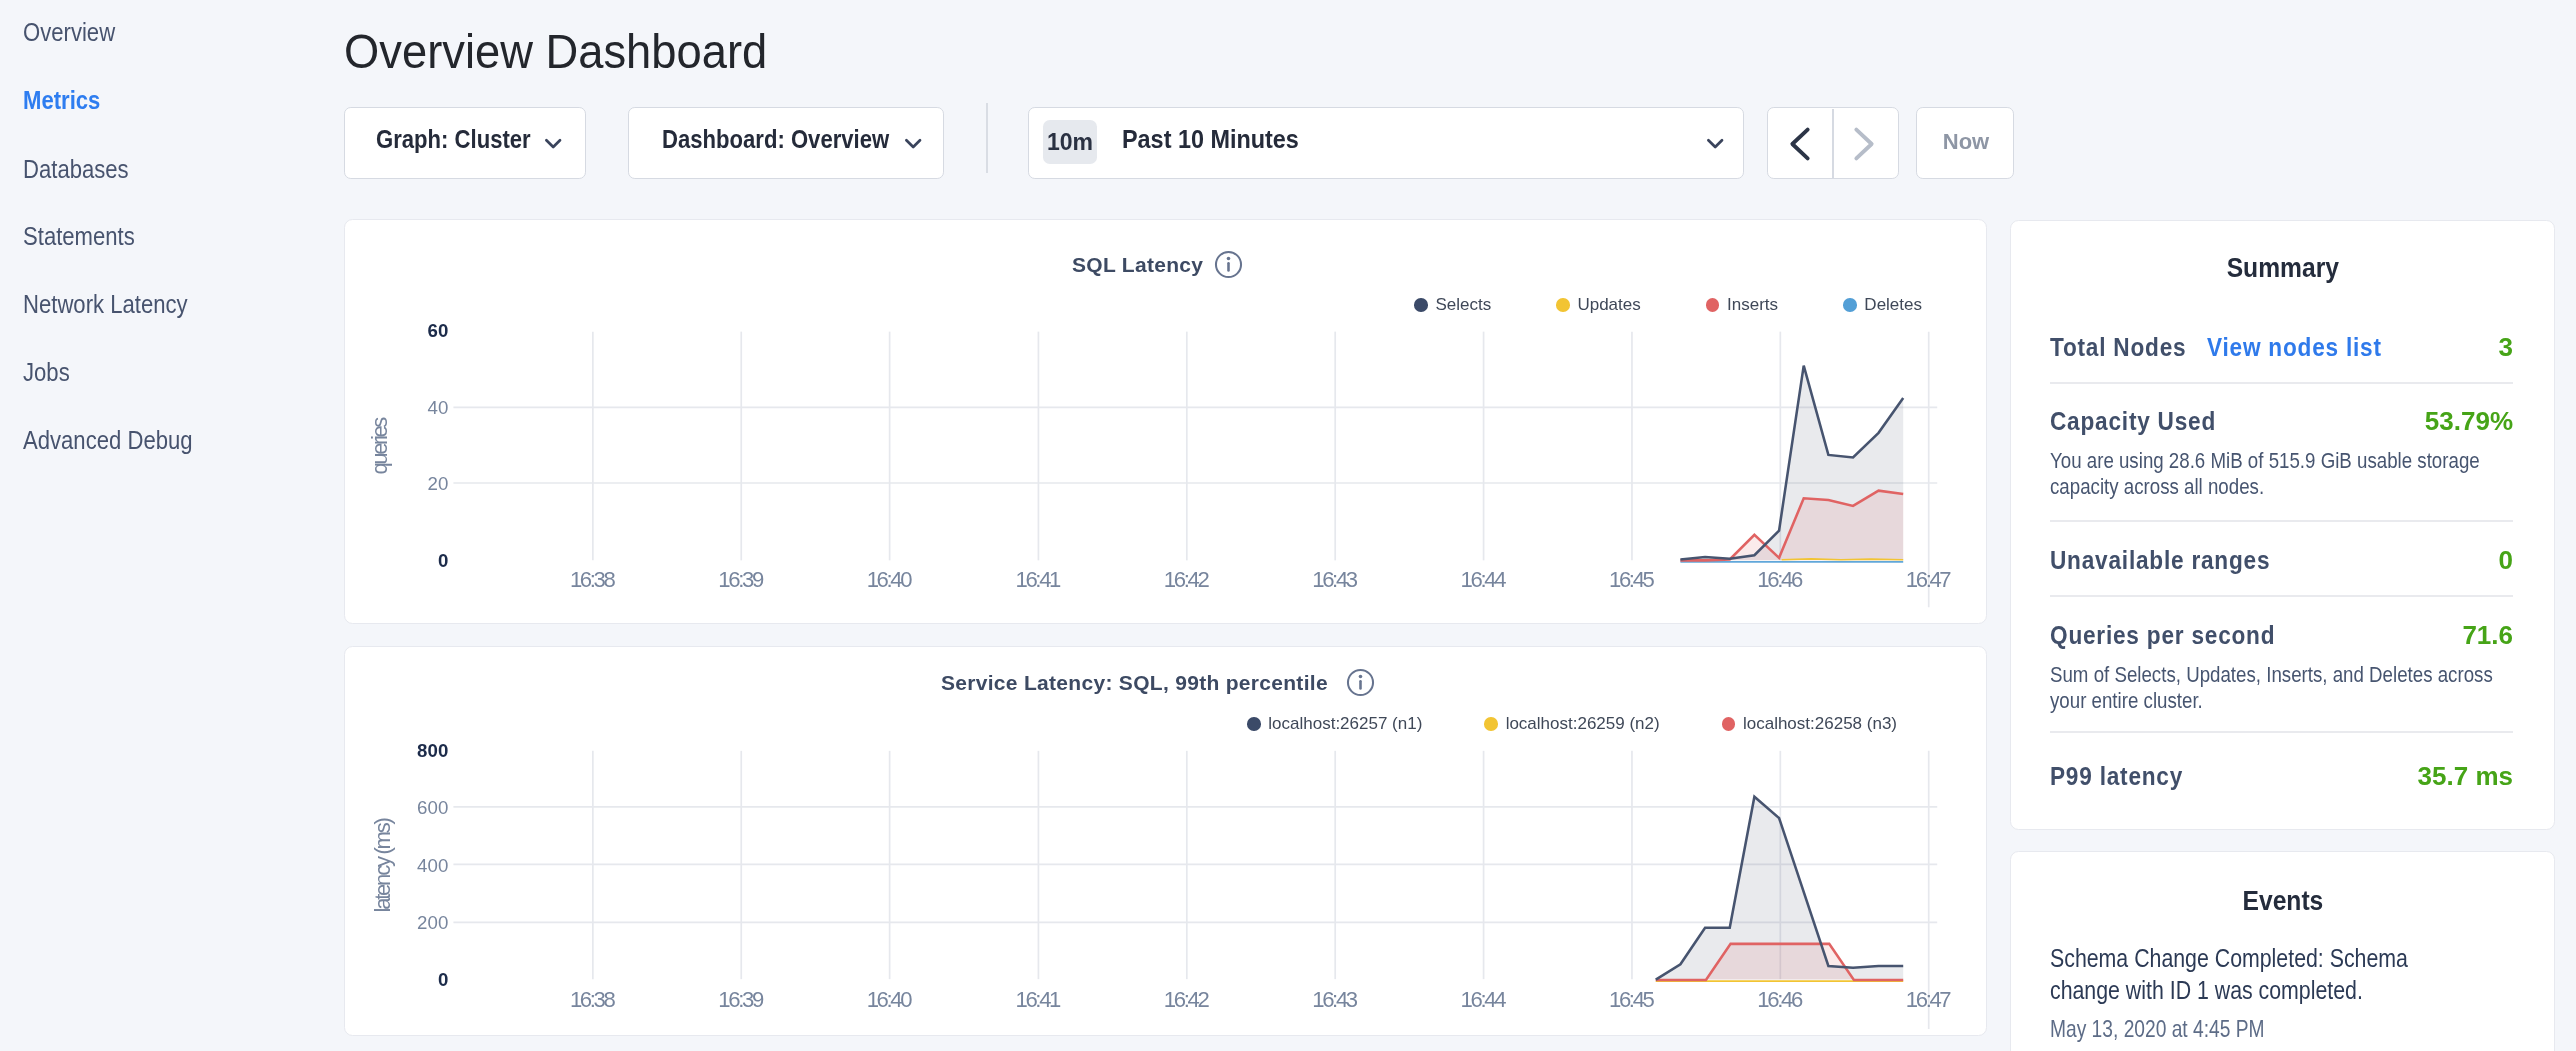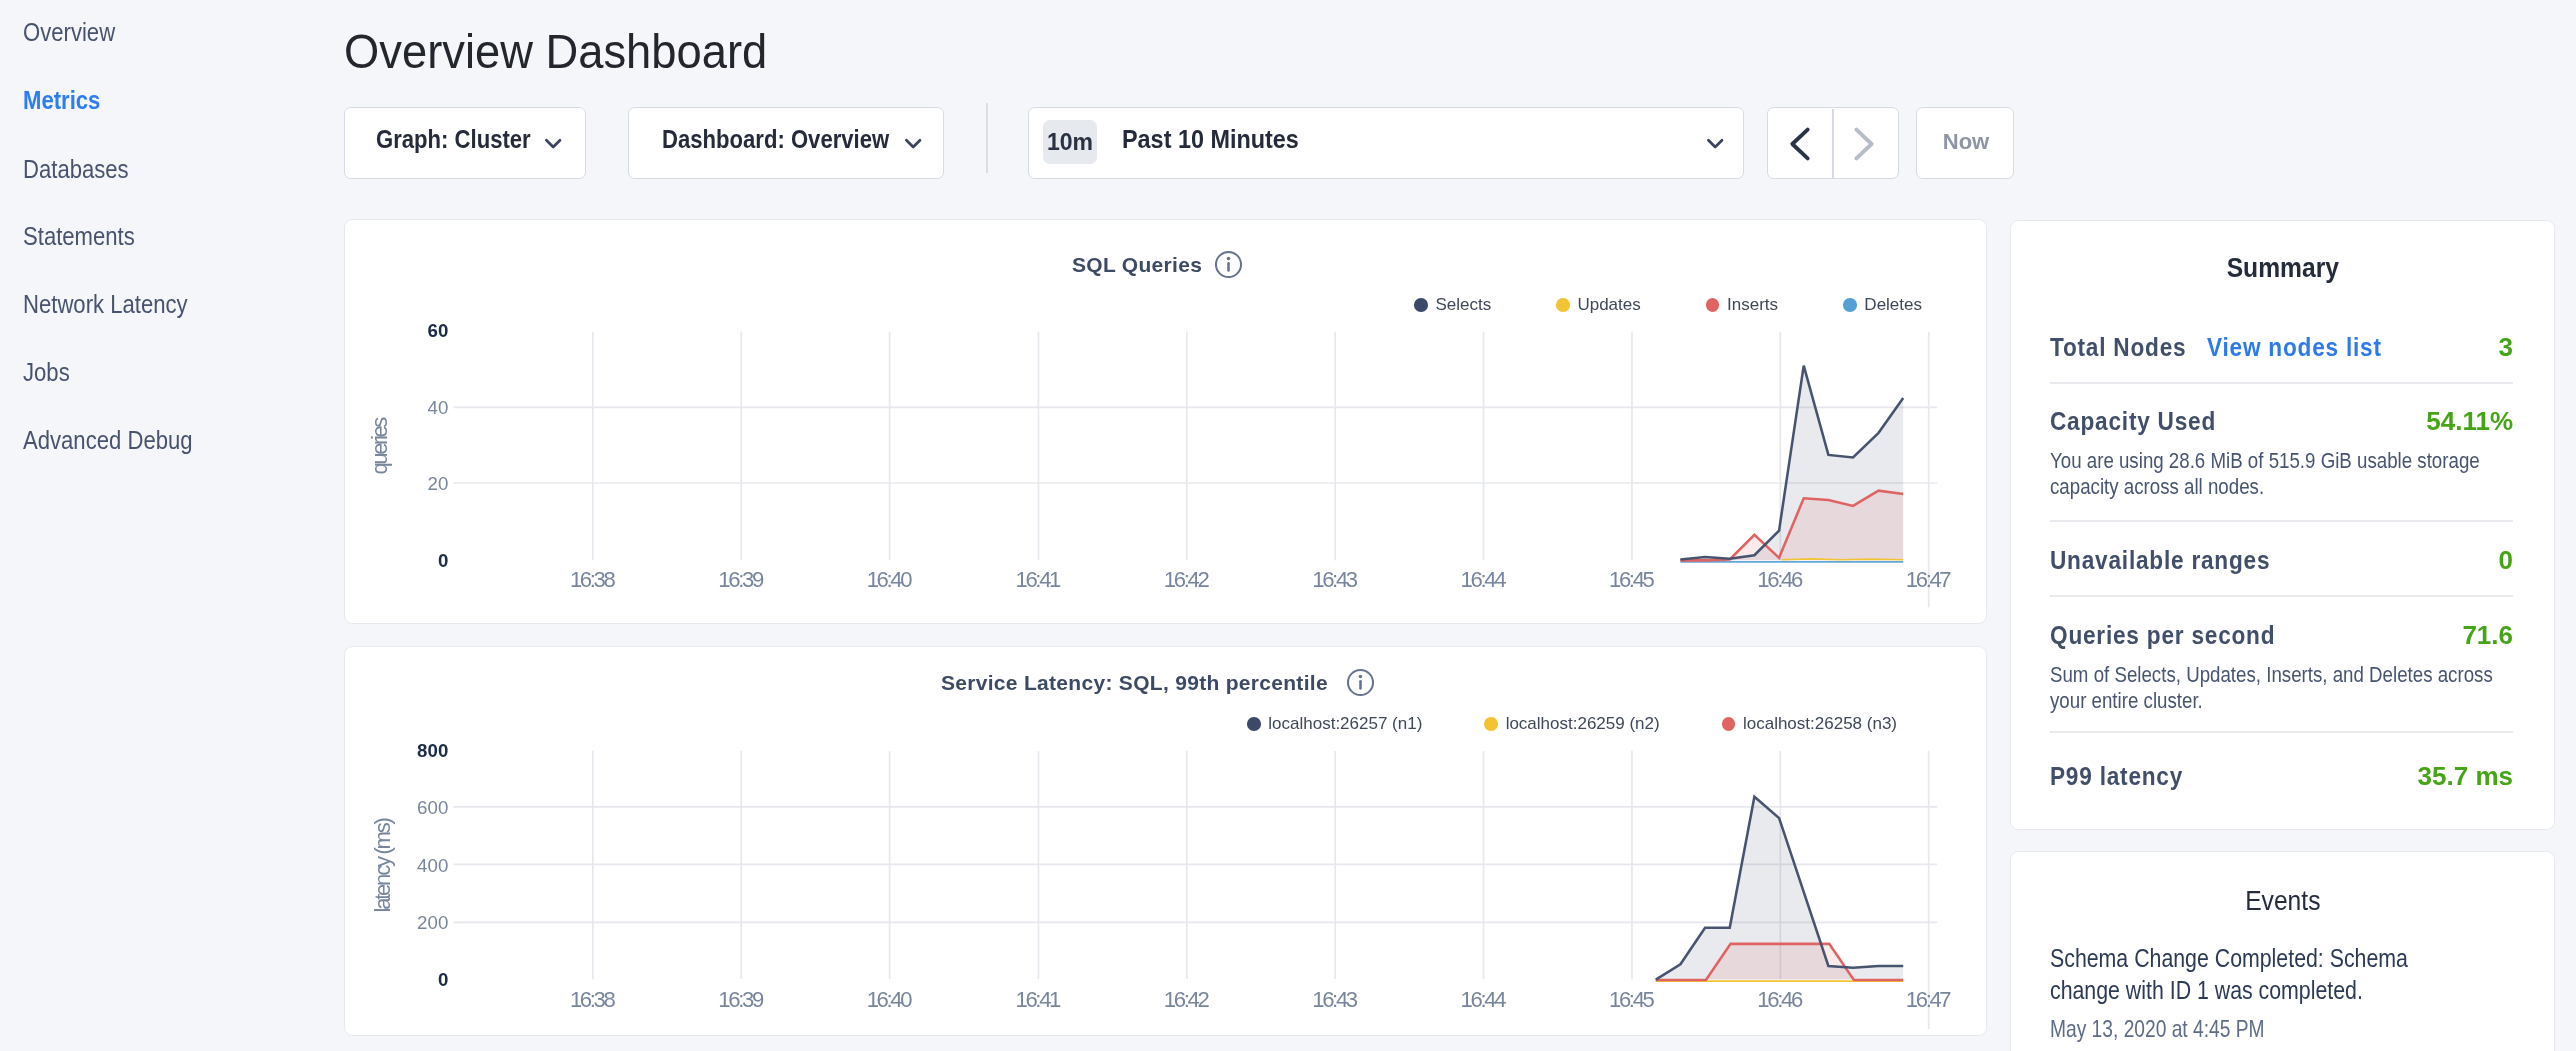--- a/index.html
+++ b/index.html
@@ -61,21 +61,21 @@
 <svg class="abs" style="left:1847px; top:126px;" width="34" height="36" viewBox="0 0 40 42">
     <polyline points="11,4 29,21 11,38" fill="none" stroke="#b6bdc9" stroke-width="4.6" stroke-linecap="round" stroke-linejoin="round"></polyline>
   </svg>
 
 <div class="btn" style="left:1916px; top:107px; width:98px; height:72px;"></div>
 <div class="abs" style="left:1916px; top:129px; width:100px; text-align:center; font-size:22px; font-weight:bold; color:#8e96a5;">Now</div>
 
 <div class="card" style="left:344px; top:219px; width:1643px; height:405px;"></div>
 <div class="card" style="left:344px; top:646px; width:1643px; height:390px;"></div>
 
-<div class="ctitle" style="left:1072px; top:253px;">SQL Queries</div>
+<div class="ctitle" style="left:1072px; top:253px;">SQL Latency</div>
 <svg class="abs" style="left:1214px; top:250px;" width="29" height="29" viewBox="0 0 34 34">
   <circle cx="17" cy="17" r="14.7" fill="none" stroke="#67748f" stroke-width="2.4"></circle>
   <circle cx="17" cy="10" r="2.1" fill="#67748f"></circle>
   <rect x="15.5" y="14" width="3" height="11.5" rx="1.5" fill="#67748f"></rect>
 </svg>
 
 <div class="ctitle" style="left:941px; top:671px;">Service Latency: SQL, 99th percentile</div>
 <svg class="abs" style="left:1346px; top:668px;" width="29" height="29" viewBox="0 0 34 34">
   <circle cx="17" cy="17" r="14.7" fill="none" stroke="#67748f" stroke-width="2.4"></circle>
   <circle cx="17" cy="10" r="2.1" fill="#67748f"></circle>
@@ -182,21 +182,21 @@
 
 <div class="abs" style="left:2050px; top:332px; width:463px; font-size:26px;">
   <span class="rowlabel">Total Nodes</span>
   <span style="color:#2f7aeb; font-weight:bold; letter-spacing:0.9px; display:inline-block; transform:scaleX(0.87); transform-origin:left center; margin-left:-6.8px;">View nodes list</span>
   <span class="green" style="float:right;">3</span>
 </div>
 <div class="abs" style="left:2050px; top:382px; width:463px; height:1.7px; background:#e9eaee;"></div>
 
 <div class="abs" style="left:2050px; top:406px; width:463px; font-size:26px;">
   <span class="rowlabel">Capacity Used</span>
-  <span class="green" style="float:right;">54.11%</span>
+  <span class="green" style="float:right;">53.79%</span>
 </div>
 <div class="abs desc" style="left:2050px; top:448px;">You are using 28.6 MiB of 515.9 GiB usable storage<br>capacity across all nodes.</div>
 <div class="abs" style="left:2050px; top:520px; width:463px; height:1.7px; background:#e9eaee;"></div>
 
 <div class="abs" style="left:2050px; top:545px; width:463px; font-size:26px;">
   <span class="rowlabel">Unavailable ranges</span>
   <span class="green" style="float:right;">0</span>
 </div>
 <div class="abs" style="left:2050px; top:595px; width:463px; height:1.7px; background:#e9eaee;"></div>
 
@@ -206,16 +206,16 @@
 </div>
 <div class="abs desc" style="left:2050px; top:662px;">Sum of Selects, Updates, Inserts, and Deletes across<br>your entire cluster.</div>
 <div class="abs" style="left:2050px; top:731px; width:463px; height:1.7px; background:#e9eaee;"></div>
 
 <div class="abs" style="left:2050px; top:761px; width:463px; font-size:26px;">
   <span class="rowlabel">P99 latency</span>
   <span class="green" style="float:right;">35.7 ms</span>
 </div>
 
 <div class="card" style="left:2010px; top:851px; width:545px; height:221px;"></div>
-<div class="abs" style="left:2010px; top:885px; width:545px; text-align:center; font-size:28px; font-weight:normal; color:#242c3c;"><span style="display:inline-block; transform:scaleX(0.88);">Events</span></div>
+<div class="abs" style="left:2010px; top:885px; width:545px; text-align:center; font-size:28px; font-weight:bold; color:#242c3c;"><span style="display:inline-block; transform:scaleX(0.88);">Events</span></div>
 <div class="abs" style="left:2050px; top:942px; font-size:26px; color:#2c3a55; line-height:32px; white-space:nowrap; transform:scaleX(0.82); transform-origin:left top;">Schema Change Completed: Schema<br>change with ID 1 was completed.</div>
 <div class="abs" style="left:2050px; top:1015px; font-size:24px; color:#5d6c87; white-space:nowrap; transform:scaleX(0.8); transform-origin:left top;">May 13, 2020 at 4:45 PM</div>
 
 
 </body></html>

